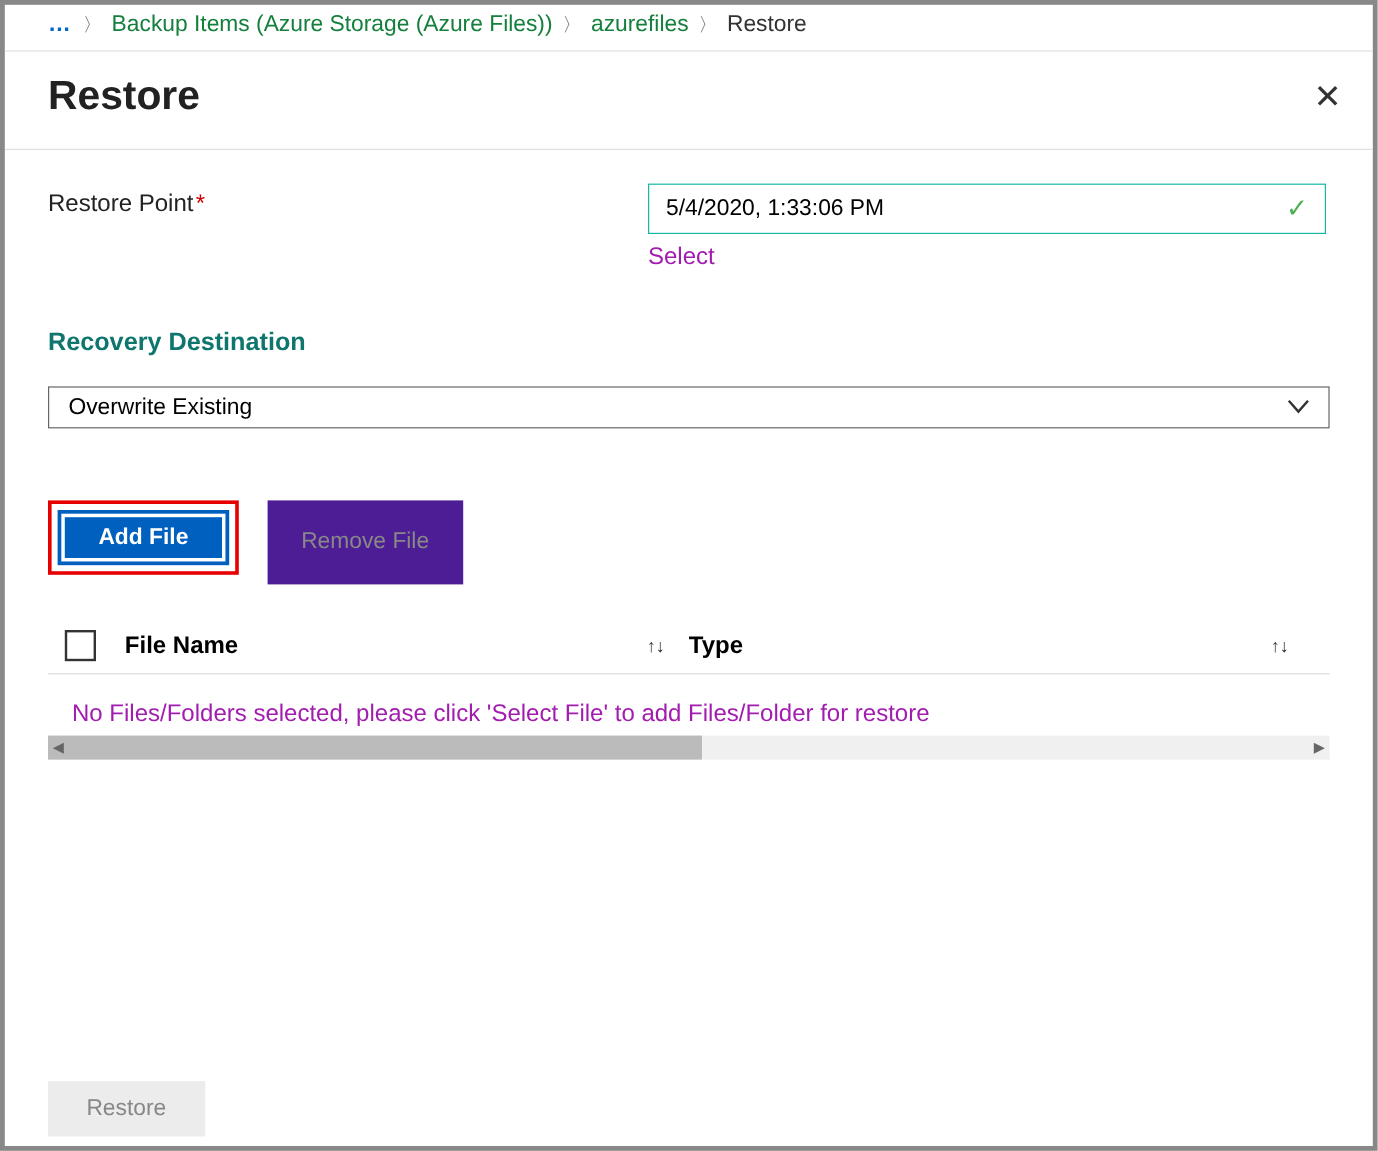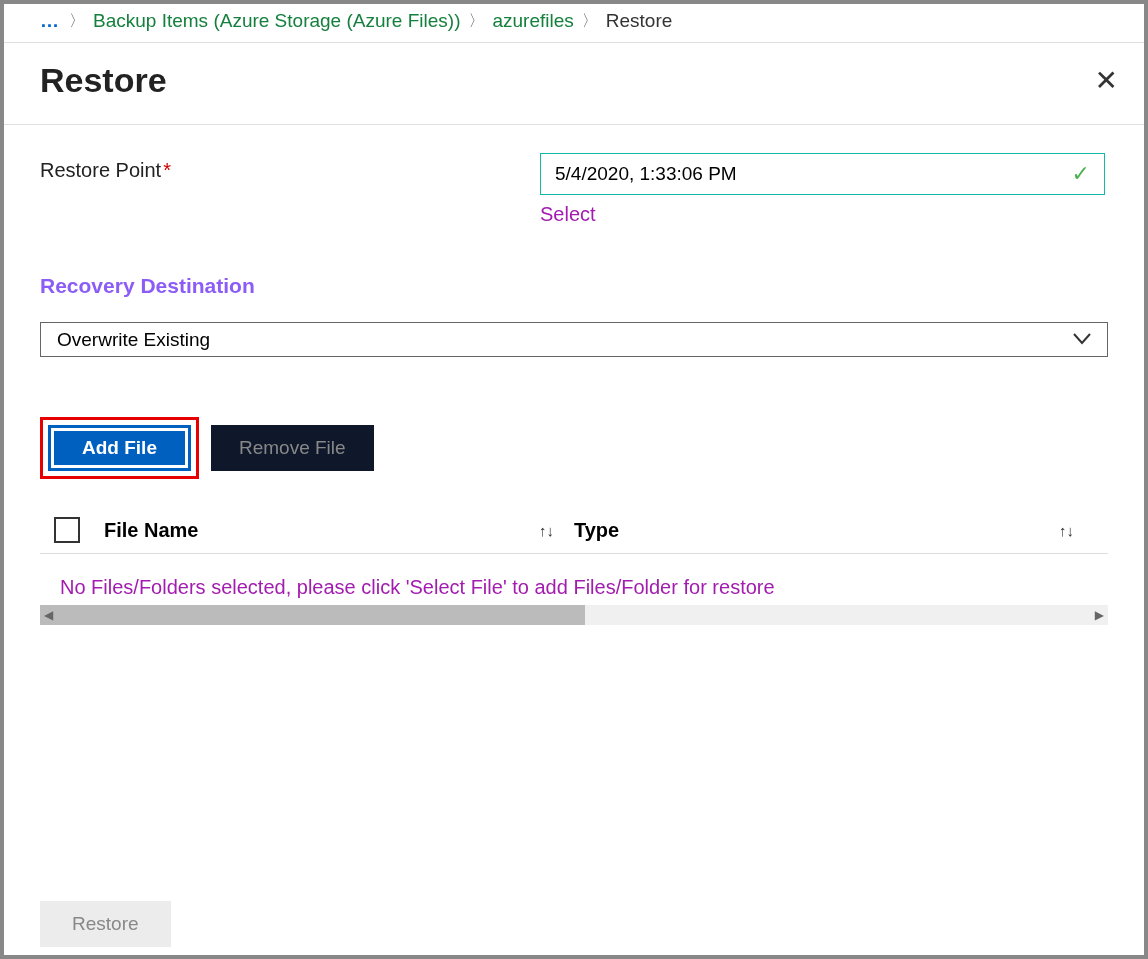--- a/index.html
+++ b/index.html
@@ -45,21 +45,21 @@
       padding: 8px 14px;
       font-size: 19px;
       display: flex;
       justify-content: space-between;
       align-items: center;
       width: 565px;
       height: 42px;
     }
     .checkmark { color: #4caf50; font-size: 22px; }
     .select-link { color: #a21caf; font-size: 20px; margin-top: 8px; cursor: pointer; display: inline-block; }
-    .section-label { font-size: 21px; font-weight: 600; color: #8b5cf6; margin-top: 48px; margin-bottom: 24px; }
+    .section-label { font-size: 21px; font-weight: 600; color: #0f766e; margin-top: 48px; margin-bottom: 24px; }
     .segmented {
       display: inline-flex;
       border: 1px solid #666;
       border-radius: 30px;
       overflow: hidden;
       padding: 3px;
     }
     .segmented .seg {
       padding: 8px 22px;
       font-size: 19px;
@@ -73,41 +73,41 @@
       border: 1px solid #666;
       padding: 10px 16px;
       font-size: 19px;
       display: flex;
       justify-content: space-between;
       align-items: center;
       cursor: pointer;
       height: 35px;
     }
     .chev { font-size: 18px; }
-    .button-row { margin-top: 60px; display: flex; gap: 12px; align-items: center; }
+    .button-row { margin-top: 60px; display: flex; gap: 24px; align-items: flex-start; }
     .highlight-box {
       border: 3px solid #e60000;
       padding: 8px;
       display: inline-block;
     }
     .btn-primary {
       background: #0060c0;
       color: #fff;
       border: 3px solid #fff;
       outline: 3px solid #0060c0;
       padding: 6px 28px;
       font-size: 19px;
       font-weight: 600;
       cursor: pointer;
     }
     .btn-disabled {
-      background: #0f172a;
+      background: #4c1d95;
       color: #888;
       border: none;
-      padding: 12px 28px;
+      padding: 24px 28px;
       font-size: 19px;
       cursor: default;
     }
     .table { margin-top: 28px; }
     .thead { display: flex; align-items: center; padding: 10px 14px; border-bottom: 1px solid #ddd; }
     .checkbox {
       width: 26px; height: 26px; border: 2px solid #333; cursor: pointer; margin-right: 24px;
     }
     .col { font-size: 20px; font-weight: 600; display: flex; align-items: center; gap: 6px; }
     .col1 { width: 470px; }

